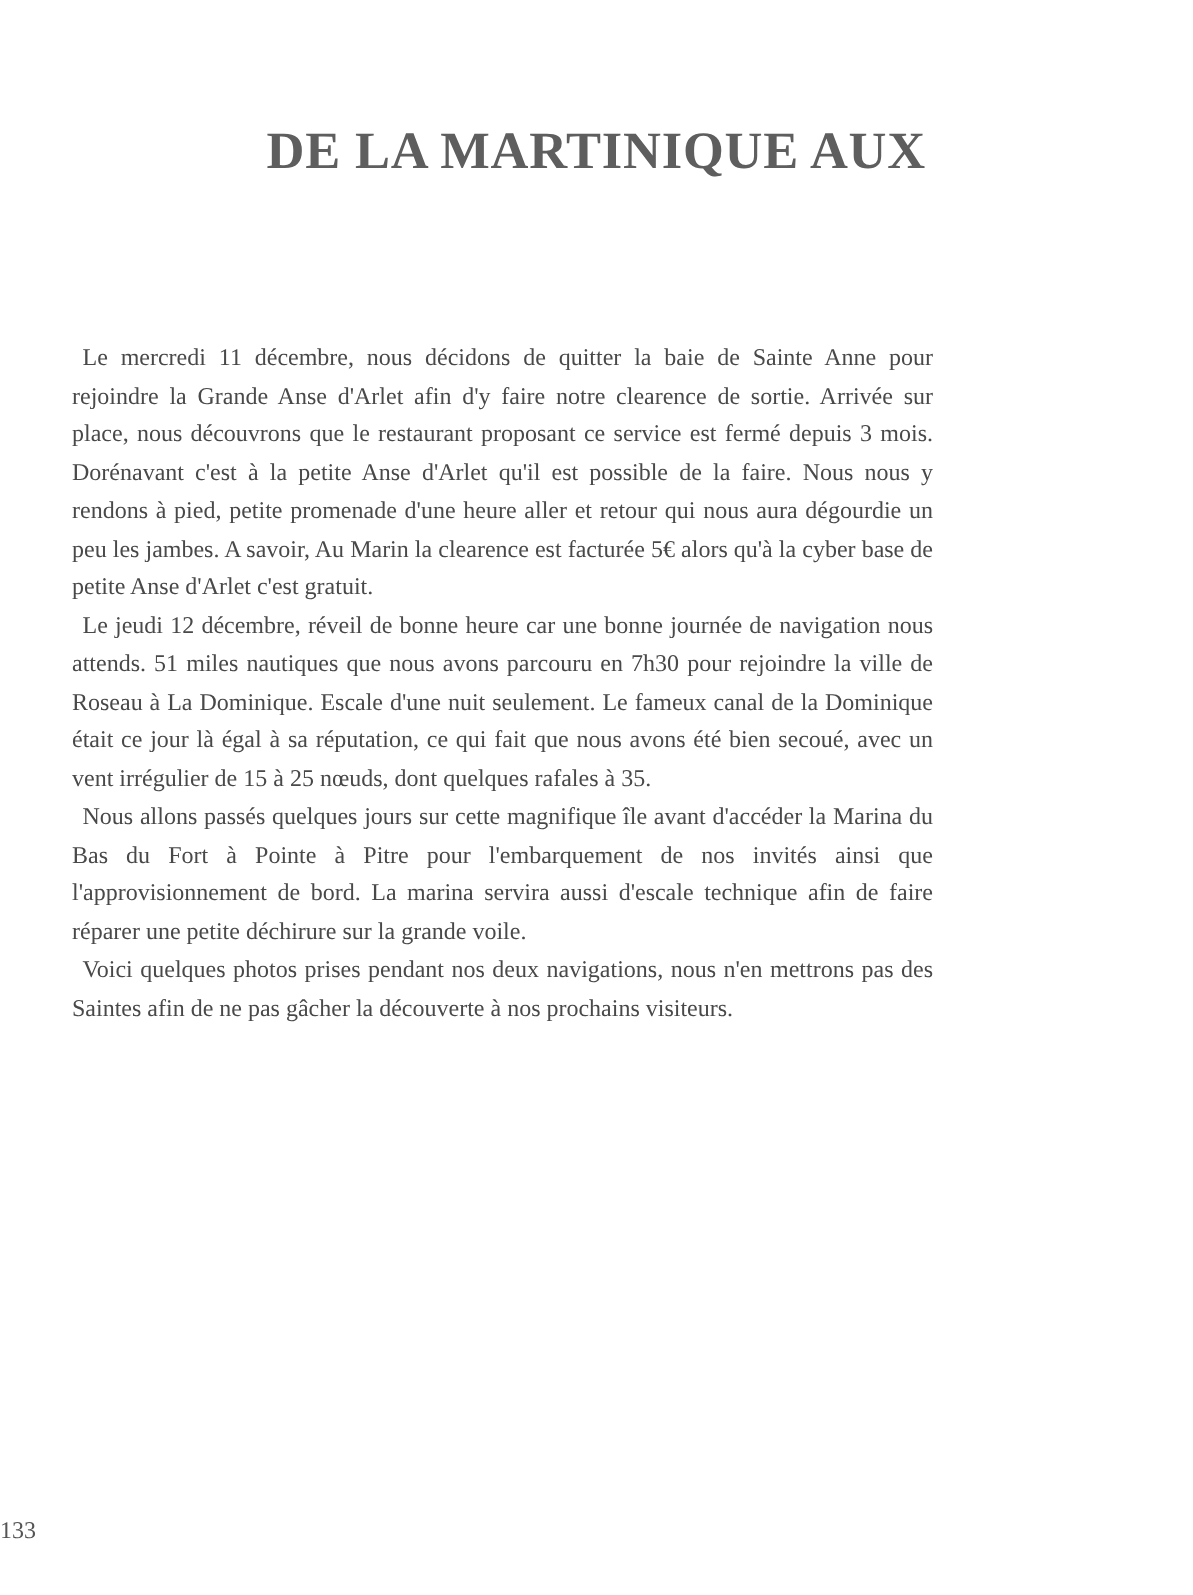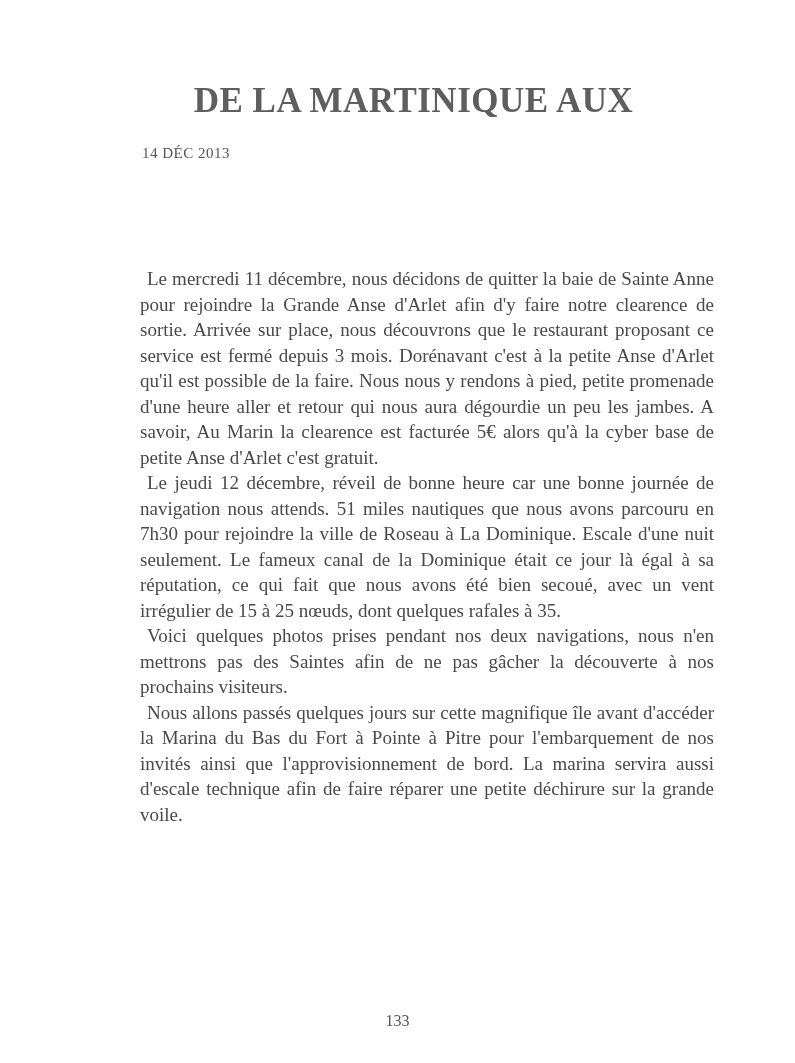--- a/index.html
+++ b/index.html
@@ -4,74 +4,72 @@
 <style>
   * { margin: 0; padding: 0; box-sizing: border-box; }
   html, body { background: #ffffff; }
   .page {
     position: relative;
     width: 795px;
     height: 1063px;
     background: var(--bg, #ffffff);
     font-family: "Liberation Serif", serif;
     overflow: hidden;
-    padding-left: 32px;
   }
   h1.title {
     padding-top: 78px;
     text-align: center;
     font-size: 35px;
     line-height: 45px;
     font-weight: bold;
     color: var(--title-color, #5e5e5e);
     letter-spacing: 0.5px;
   }
   h1.title .title-line { display: block; }
   .date {
     margin: 21px 0 0 110px;
     font-size: 15px;
     line-height: 19px;
     color: var(--date-color, #555555);
     letter-spacing: 0.5px;
   }
   .content {
-    margin: 103px 0 0 108px;
+    margin: 103px 0 0 48px;
     width: 574px;
-    font-size: 19px;
+    font-size: 16px;
     line-height: 25.5px;
     color: var(--body-color, #494949);
     text-align: justify;
   }
   .content p {
     margin: 0;
     text-indent: 7px;
   }
   .page-number {
     position: absolute;
     top: 1012px;
     left: 0;
     right: 0;
-    text-align: center;
+    text-align: left;
     font-size: 16px;
     color: var(--date-color, #555555);
   }
 </style>
 </head>
 <body>
 
 <div class="page" style="--bg: #ffffff; --title-color: #5e5e5e; --date-color: #555555; --body-color: #494949;">
 
   <h1 class="title">
     <span class="title-line">DE LA MARTINIQUE AUX</span>
   </h1>
 
-  <div class="date">14 DÉC 2013</div>
 
   <div class="content">
     <p>Le mercredi 11 décembre, nous décidons de quitter la baie de Sainte Anne pour rejoindre la Grande Anse d'Arlet afin d'y faire notre clearence de sortie. Arrivée sur place, nous découvrons que le restaurant proposant ce service est fermé depuis 3 mois. Dorénavant c'est à la petite Anse d'Arlet qu'il est possible de la faire. Nous nous y rendons à pied, petite promenade d'une heure aller et retour qui nous aura dégourdie un peu les jambes. A savoir, Au Marin la clearence est facturée 5€ alors qu'à la cyber base de petite Anse d'Arlet c'est gratuit.</p>
     <p>Le jeudi 12 décembre, réveil de bonne heure car une bonne journée de navigation nous attends. 51 miles nautiques que nous avons parcouru en 7h30 pour rejoindre la ville de Roseau à La Dominique. Escale d'une nuit seulement. Le fameux canal de la Dominique était ce jour là égal à sa réputation, ce qui fait que nous avons été bien secoué, avec un vent irrégulier de 15 à 25 nœuds, dont quelques rafales à 35.</p>
+    <p>Nous allons passés quelques jours sur cette magnifique île avant d'accéder la Marina du Bas du Fort à Pointe à Pitre pour l'embarquement de nos invités ainsi que l'approvisionnement de bord. La marina servira aussi d'escale technique afin de faire réparer une petite déchirure sur la grande voile.</p>
     <p>Voici quelques photos prises pendant nos deux navigations, nous n'en mettrons pas des Saintes afin de ne pas gâcher la découverte à nos prochains visiteurs.</p>
-    <p>Nous allons passés quelques jours sur cette magnifique île avant d'accéder la Marina du Bas du Fort à Pointe à Pitre pour l'embarquement de nos invités ainsi que l'approvisionnement de bord. La marina servira aussi d'escale technique afin de faire réparer une petite déchirure sur la grande voile.</p>
   </div>
 
   <div class="page-number">133</div>
 
 </div>
 
 </body></html>

